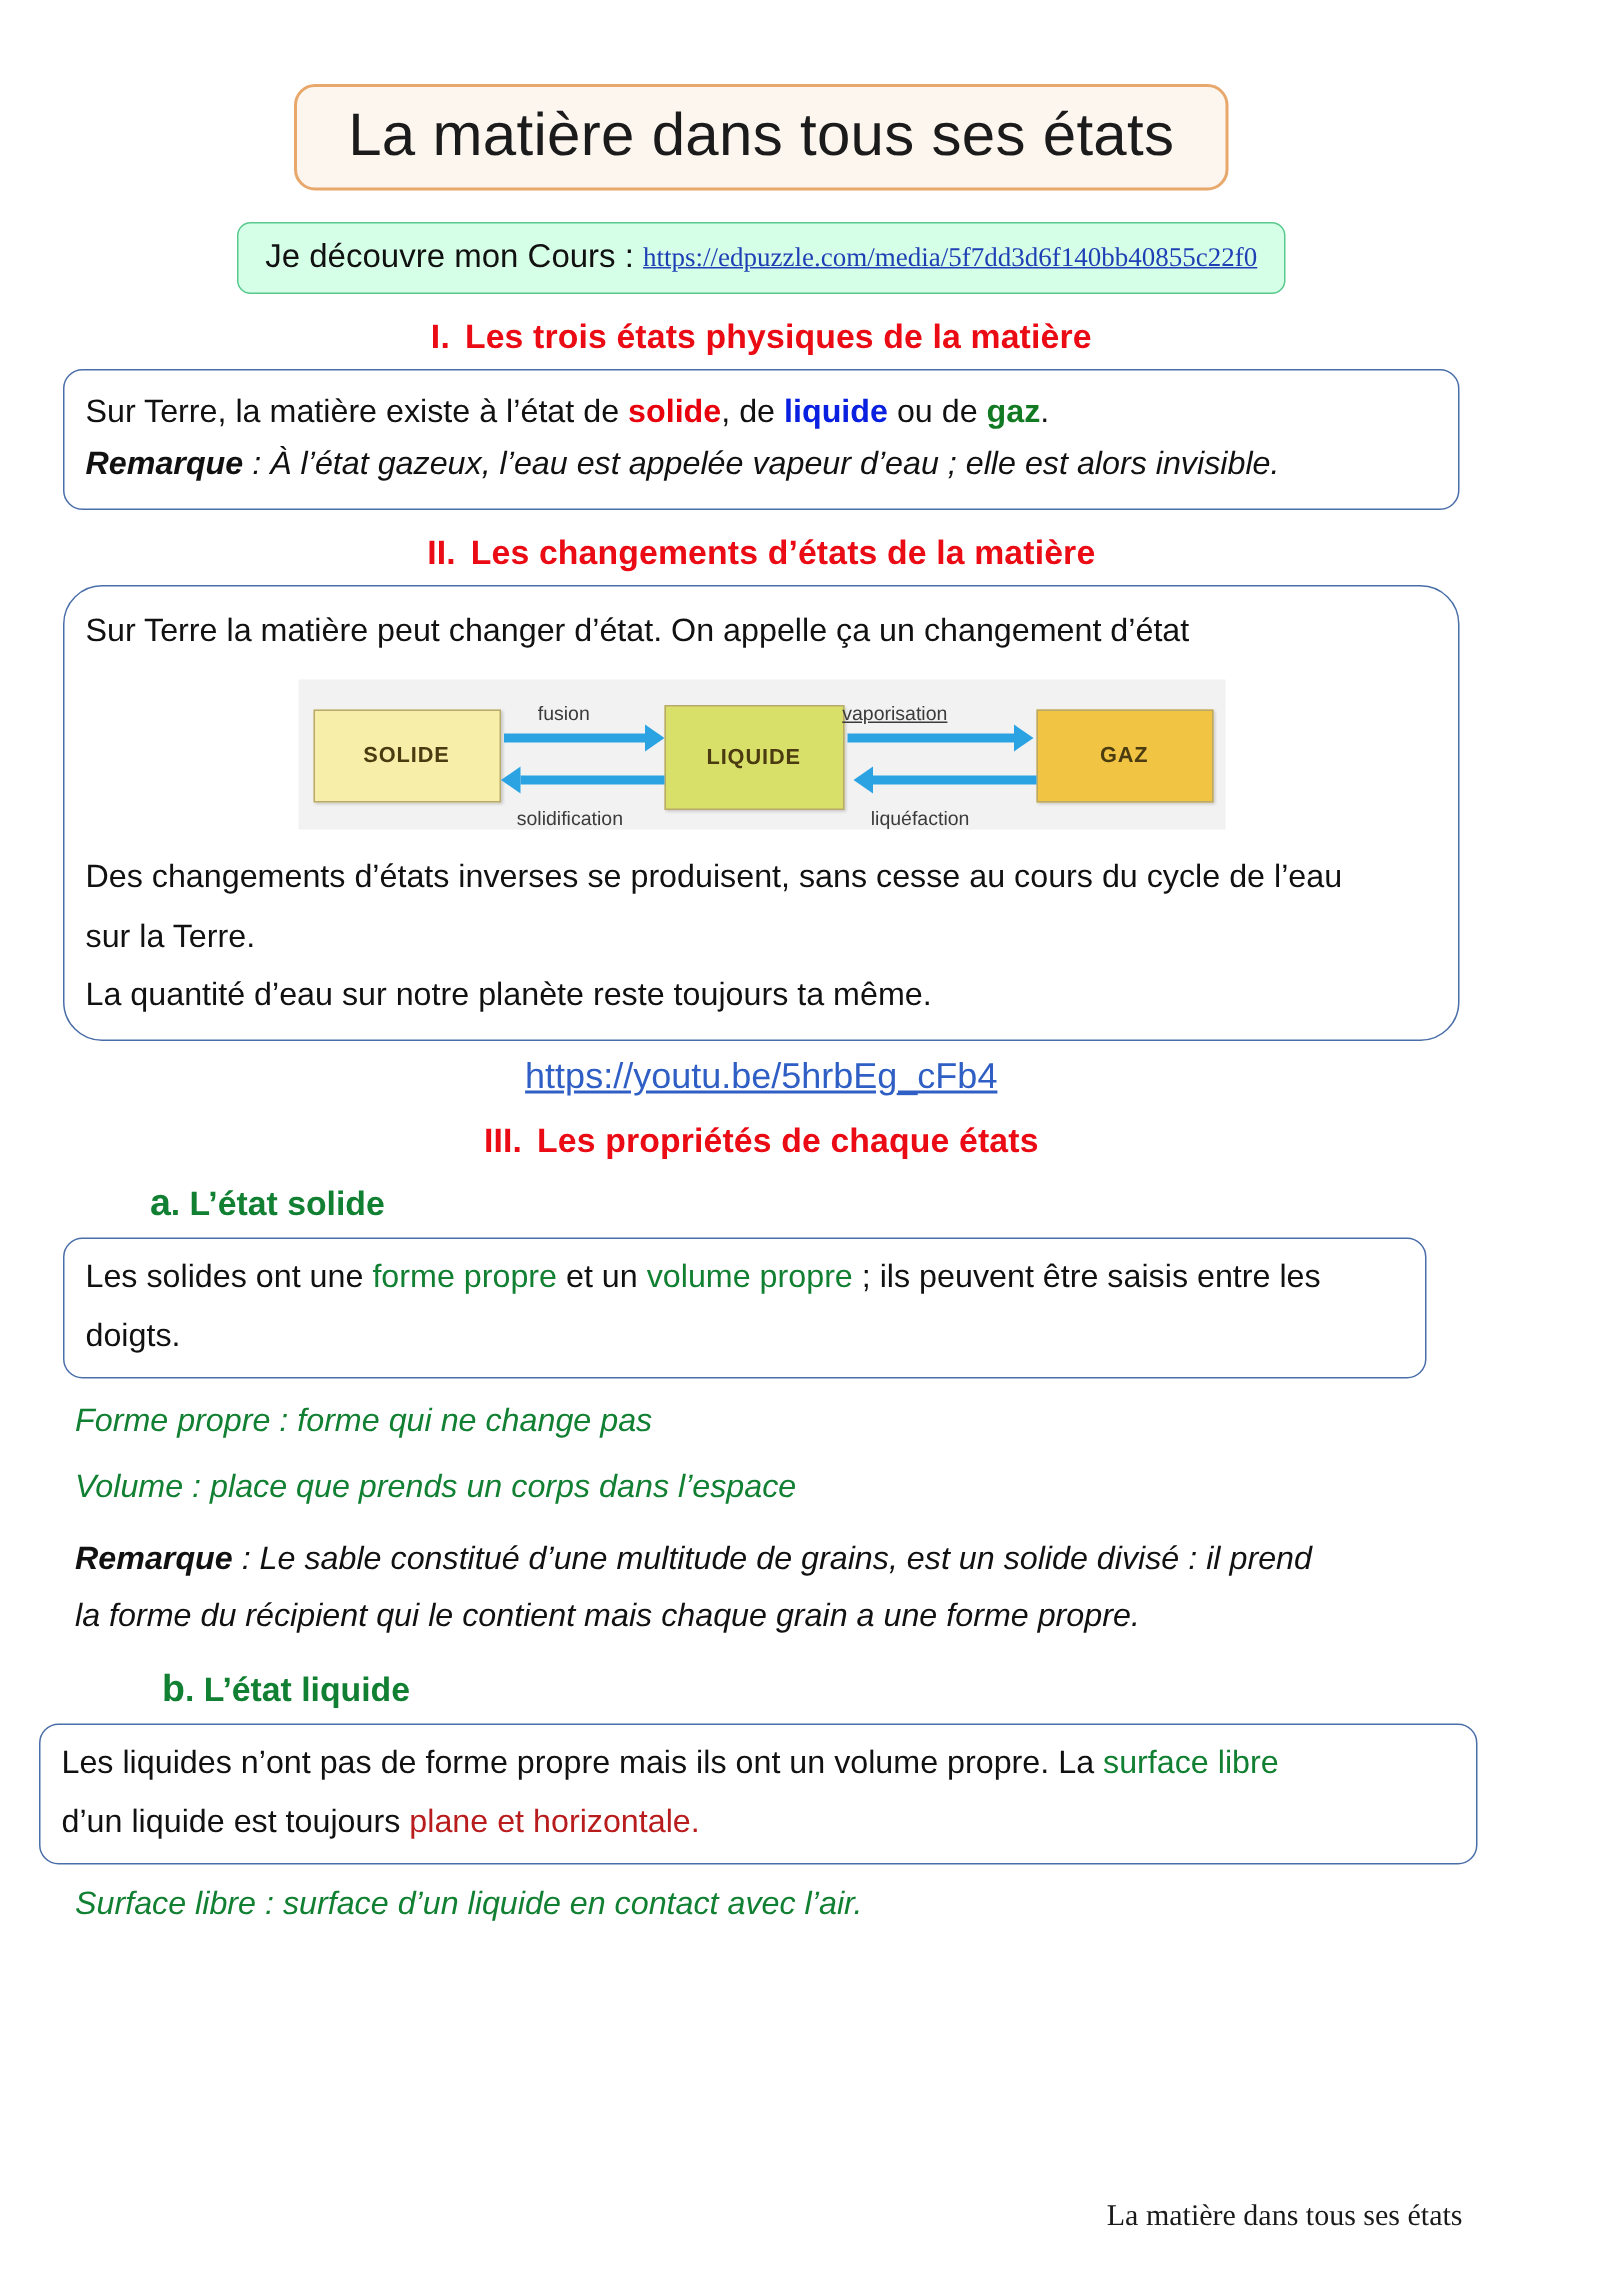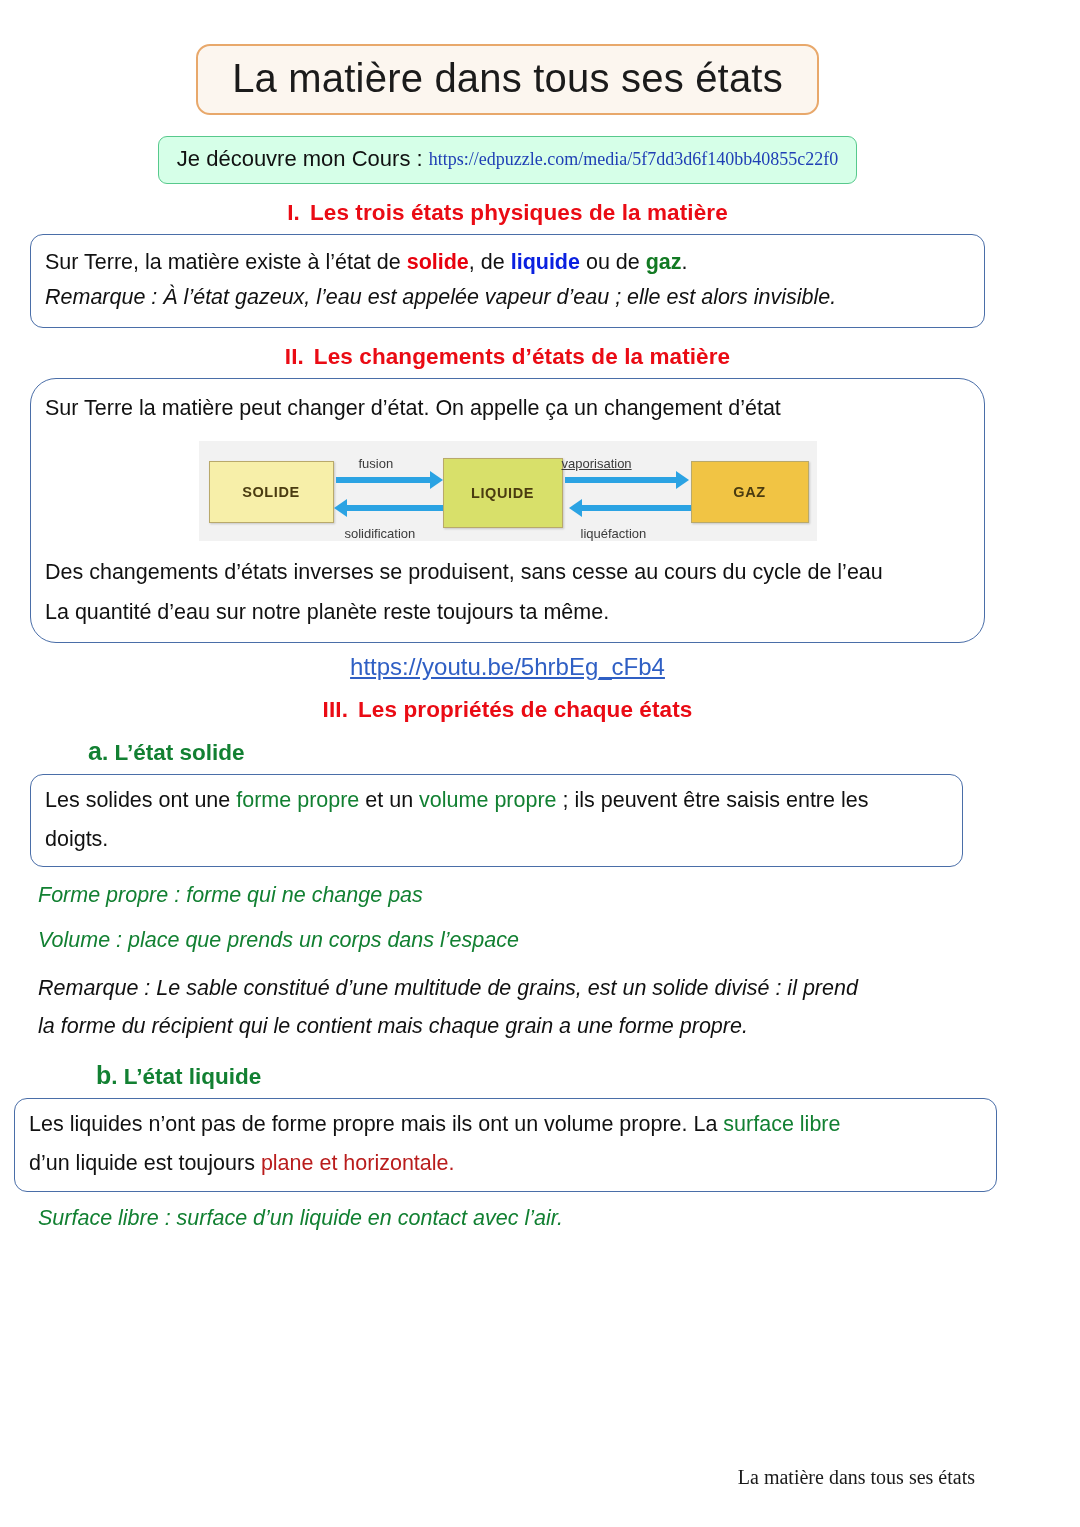--- a/index.html
+++ b/index.html
@@ -14,21 +14,21 @@
     font-family: "Liberation Sans", sans-serif;
     color: #000000;
     overflow: hidden;
   }
 
   .page {
     position: relative;
     width: 1015px;
     height: 1527px;
     box-sizing: border-box;
-    padding: 0;
+    padding: 12px;
   }
 
   
   .title-wrap {
     text-align: center;
     padding-top: 44px;
   }
   .title-box {
     display: inline-block;
     border: 2px solid #E8A86B;
@@ -55,20 +55,21 @@
     padding: 9px 18px 11px 18px;
     font-size: 22px;
     white-space: nowrap;
   }
   .banner-label {
     color: #111;
     font-size: 22px;
   }
   .banner-link {
     color: #1f3fb5;
+    text-decoration: underline;
     font-family: "Liberation Serif", serif;
     font-size: 18px;
     vertical-align: 1px;
   }
 
   
   .section-heading {
     text-align: center;
     color: #EA0B14;
     font-weight: bold;
@@ -98,21 +99,21 @@
     padding: 10px 14px 12px 14px;
   }
   .box-one p { margin: 0 0 6px 0; }
   .box-one p:last-child { margin-bottom: 0; }
 
   .s-red   { color: #E8000D; font-weight: bold; }
   .s-blue  { color: #0A20E0; font-weight: bold; }
   .s-green { color: #127A23; font-weight: bold; }
 
   .italic  { font-style: italic; }
-  .bold    { font-weight: normal; }
+  .bold    { font-weight: bold; }
 
   
   .box-two {
     margin: 0 30px 0 30px;
     padding: 12px 14px 10px 14px;
     border-radius: 26px;
   }
   .box-two .lead { margin: 0 0 4px 0; }
   .box-two .after { margin: 0; line-height: 1.82; }
 
@@ -277,20 +278,21 @@
       <div class="d-arrow-line" style="left:366px; top:36px; width:111px;"></div>
       <div class="d-arrow-head head-right" style="left:477px; top:30px;"></div>
       <div class="d-label" style="left:363px; top:12px;text-decoration:underline;">vaporisation</div>
 
       <div class="d-arrow-line" style="left:383px; top:64px; width:109px;"></div>
       <div class="d-arrow-head head-left" style="left:370px; top:58px;"></div>
       <div class="d-label" style="left:382px; top:82px;">liquéfaction</div>
     </div>
 
     <p class="after">Des changements d’états inverses se produisent, sans cesse au cours du cycle de l’eau</p>
+    <p class="after">sur la Terre.</p>
     <p class="after">La quantité d’eau sur notre planète reste toujours ta même.</p>
   </div>
 
   <div class="yt-wrap">
     <span class="yt-link">https://youtu.be/5hrbEg_cFb4</span>
   </div>
 
   <div class="section-heading">
     <span class="num">III.</span><span>Les propriétés de chaque états</span>
   </div>

